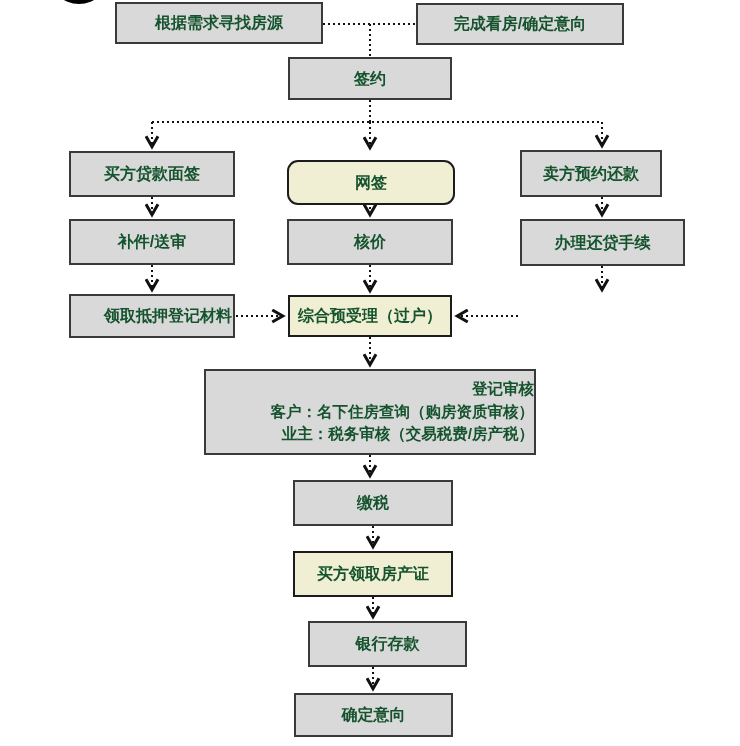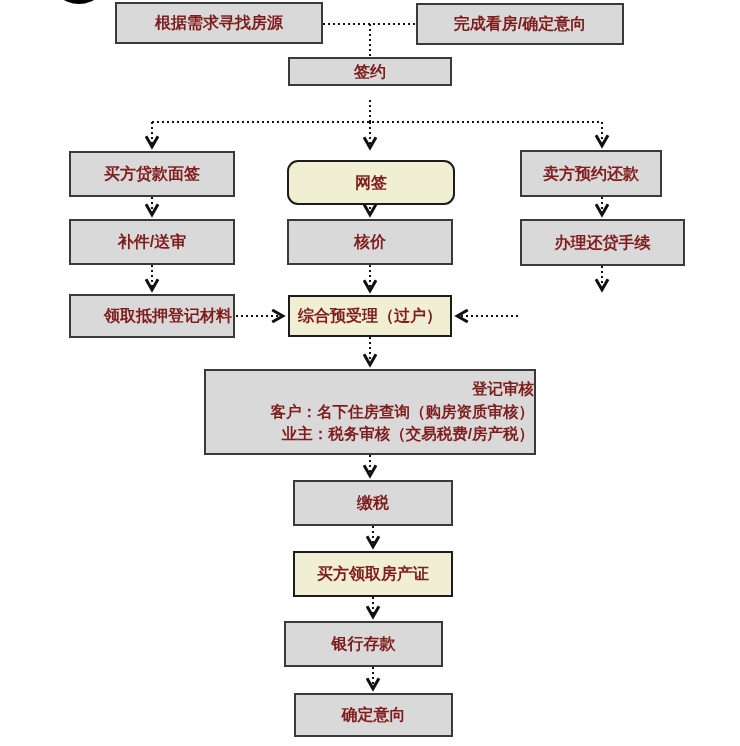--- a/index.html
+++ b/index.html
@@ -5,41 +5,41 @@
   html,body{margin:0;padding:0;background:#ffffff;}
   .canvas{
     position:relative;width:740px;height:746px;background:#ffffff;overflow:hidden;
     font-family:"Liberation Sans","DejaVu Sans",sans-serif;
   }
   .connectors{position:absolute;left:0;top:0;width:740px;height:746px;pointer-events:none;}
   .node{
     position:absolute;box-sizing:border-box;
     background:#d9d9d9;border:2px solid #3a3a3a;
     display:flex;align-items:center;justify-content:center;
-    font-size:16px;font-weight:bold;color:#7f1d1d;text-align:center;line-height:1.2;
+    font-size:16px;font-weight:bold;color:#14532d;text-align:center;line-height:1.2;
   }
   .node.yellow{background:#f0eed3;border-color:#1c1c1c;}
   .node.multi{flex-direction:column;font-size:15.5px;line-height:1.45;}
 
   .n-find{left:115px;top:2px;width:208px;height:42px;}
   .n-intent{left:416px;top:3px;width:208px;height:42px;}
-  .n-sign{left:288px;top:57px;width:164px;height:29px;}
+  .n-sign{left:288px;top:57px;width:164px;height:43px;}
   .n-loanface{left:69px;top:151px;width:166px;height:46px;}
   .n-netsign{left:287px;top:160px;width:168px;height:45px;border-radius:11px;}
   .n-sellerrepay{left:520px;top:150px;width:142px;height:47px;}
   .n-supplement{left:69px;top:219px;width:166px;height:46px;}
   .n-pricecheck{left:287px;top:219px;width:166px;height:46px;}
   .n-repayproc{left:520px;top:219px;width:165px;height:47px;}
   .n-mortreg{left:69px;top:294px;width:166px;height:44px;padding-left:32px;}
   .n-preaccept{left:288px;top:295px;width:164px;height:42px;}
   .n-mortcancel{left:520px;top:294px;width:165px;height:44px;}
   .n-regreview{left:204px;top:369px;width:332px;height:86px;align-items:flex-end;}
   .n-paytax{left:293px;top:480px;width:160px;height:46px;}
   .n-buyercert{left:293px;top:551px;width:160px;height:46px;}
-  .n-bankdep{left:284px;top:621px;width:159px;height:46px;}
+  .n-bankdep{left:308px;top:621px;width:159px;height:46px;}
   .n-handover{left:294px;top:693px;width:159px;height:44px;}
 </style>
 </head>
 <body>
 
 <div class="canvas">
 
   <svg class="connectors" width="740" height="746" viewBox="0 0 740 746" xmlns="http://www.w3.org/2000/svg">
     <defs>
       <marker id="vhead" viewBox="0 0 10 10" refX="7.5" refY="5" markerWidth="7.5" markerHeight="7.5" orient="auto">

